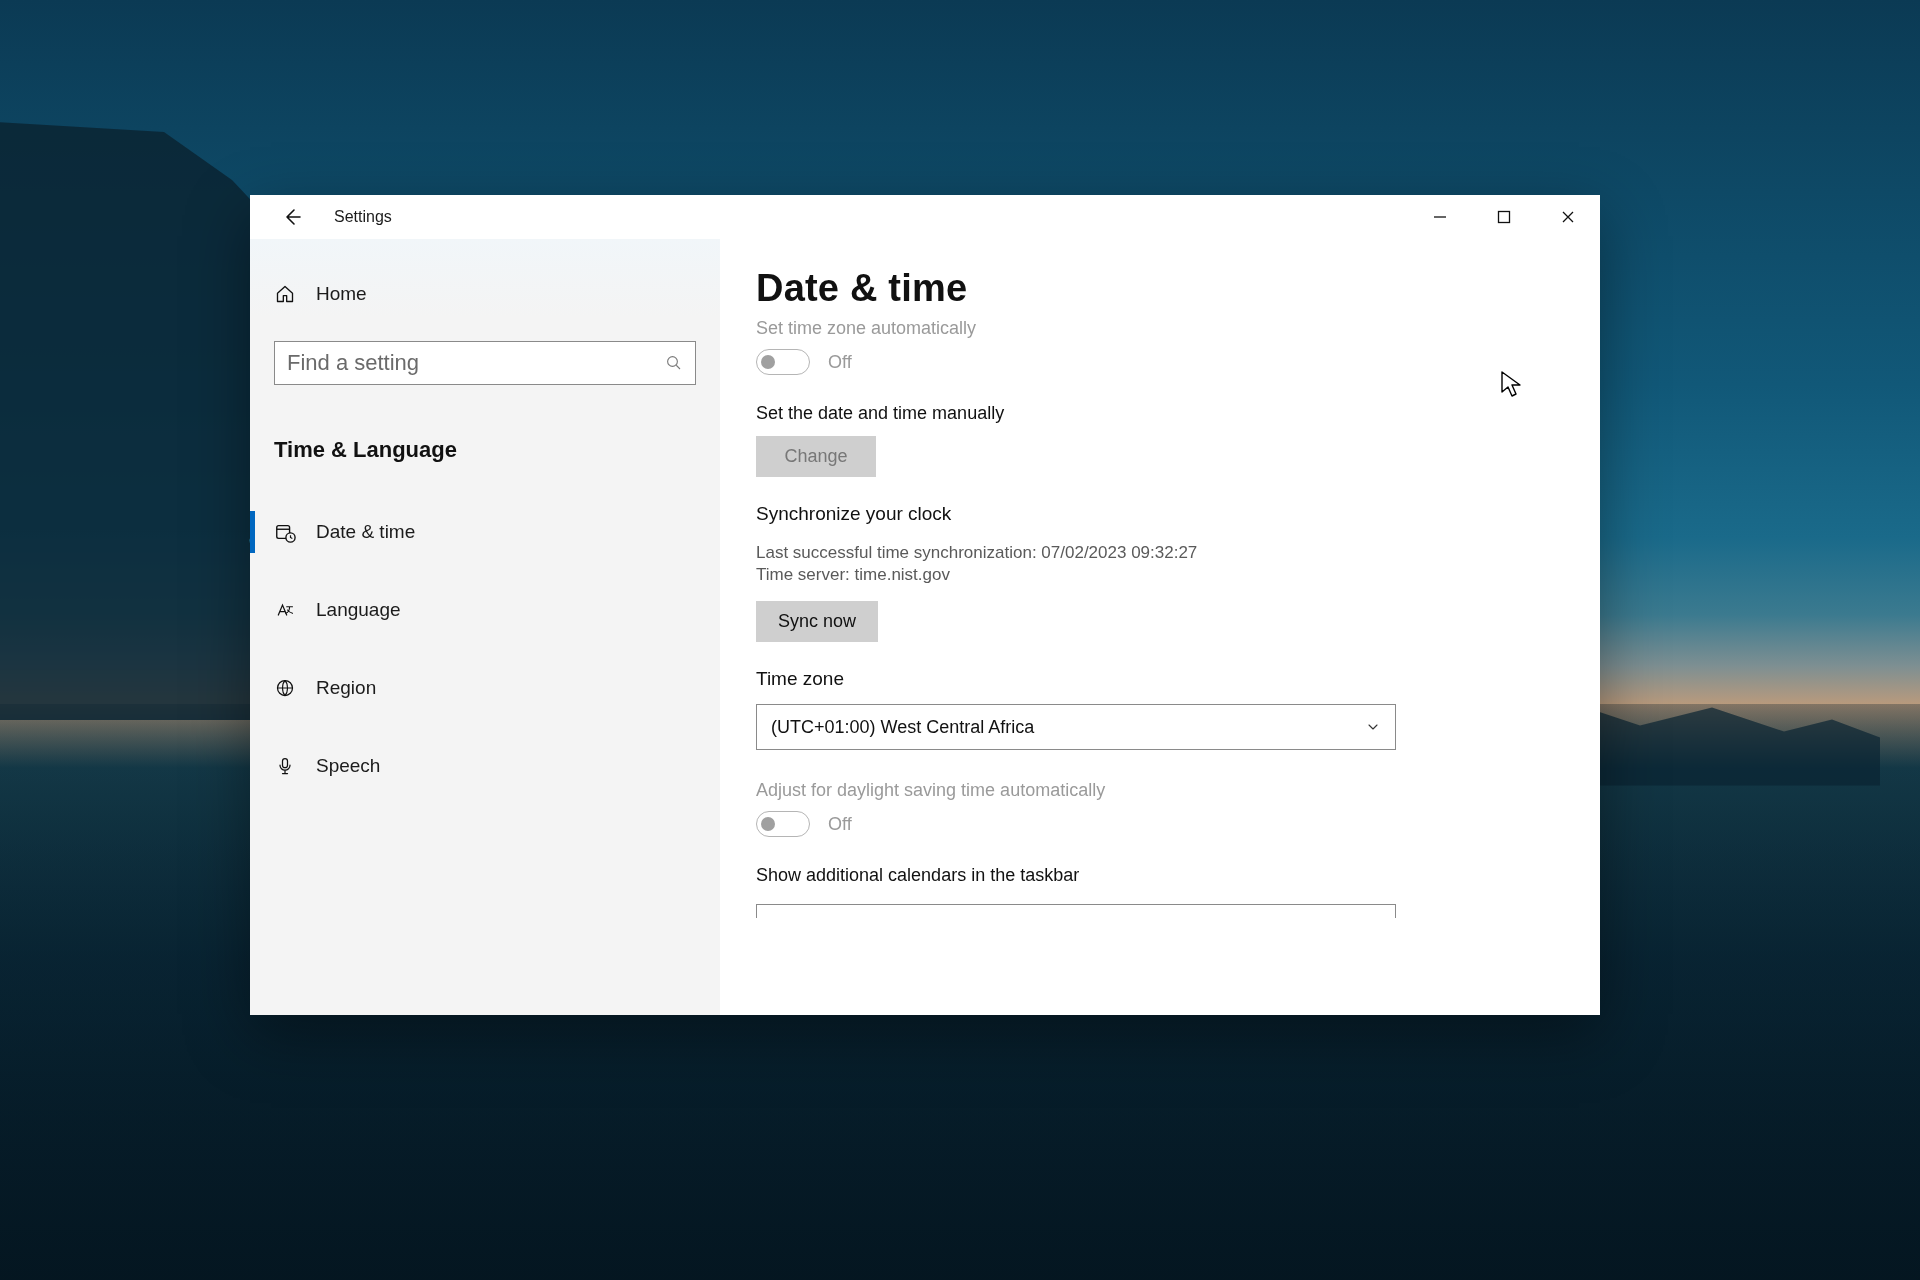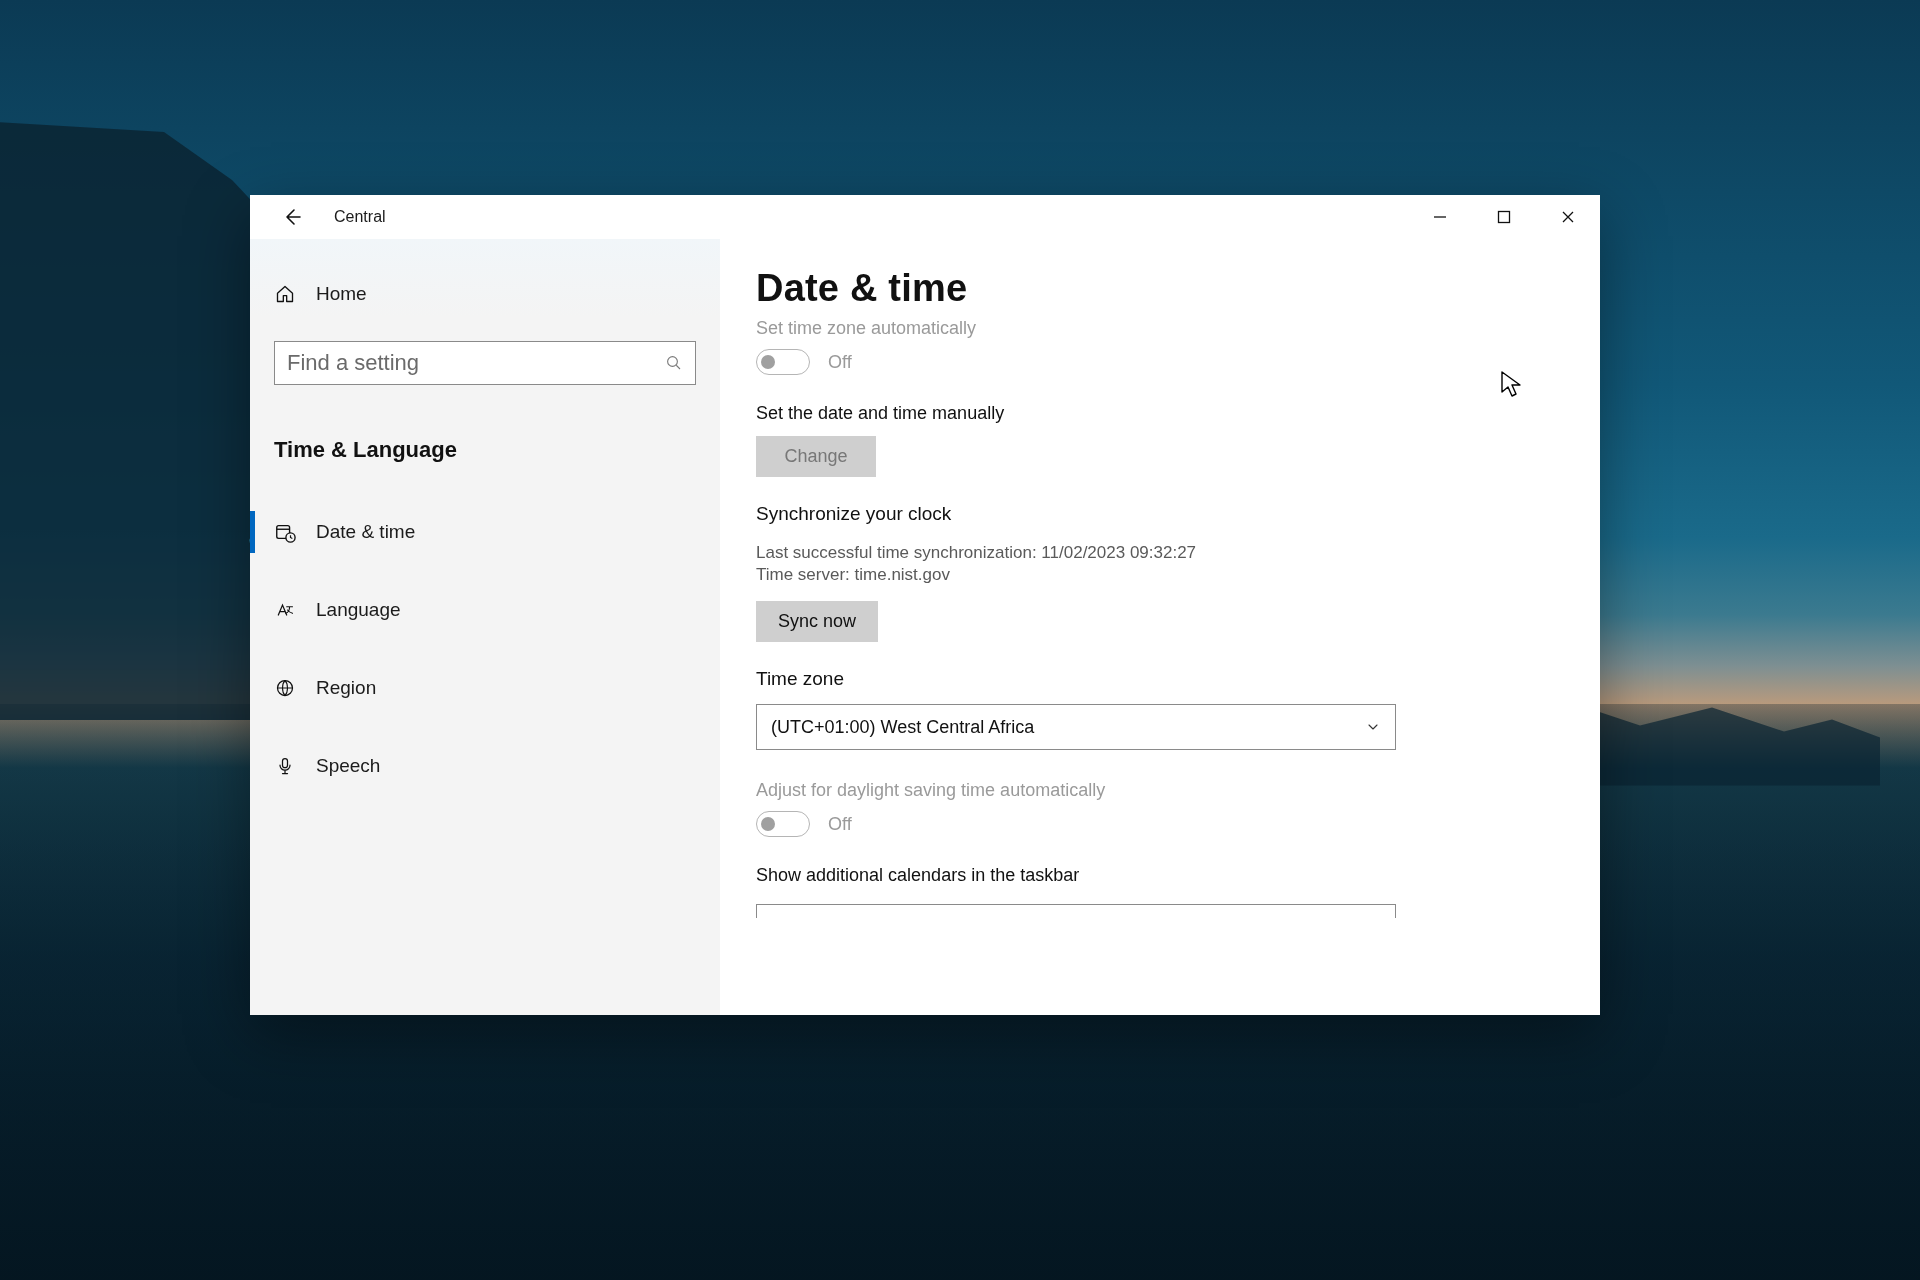--- a/index.html
+++ b/index.html
@@ -316,21 +316,21 @@
 
 <div class="window">
 
   <div class="titlebar">
     <div class="titlebar-left">
       <div class="back-btn">
         <svg width="20" height="20" viewBox="0 0 20 20">
           <path d="M12 3 L5 10 L12 17 M5 10 H18" stroke="#111" stroke-width="1.6" fill="none" stroke-linecap="round" stroke-linejoin="round"></path>
         </svg>
       </div>
-      <span class="titlebar-title">Central</span>
+      <span class="titlebar-title">Settings</span>
     </div>
     <div class="titlebar-right">
       <div class="win-btn">
         <svg width="14" height="14" viewBox="0 0 14 14">
             <path d="M1 7 H13" stroke="#111" stroke-width="1.3"></path>
           </svg>
       </div>
       <div class="win-btn">
         <svg width="14" height="14" viewBox="0 0 14 14">
             <rect x="1.5" y="1.5" width="11" height="11" stroke="#111" stroke-width="1.3" fill="none"></rect>
@@ -424,21 +424,21 @@
         </div>
         <div class="toggle-state disabled">Off</div>
       </div>
 
       <div class="section-label">Set the date and time manually</div>
       <div>
         <button class="btn disabled">Change</button>
       </div>
 
       <div class="section-label strong">Synchronize your clock</div>
-      <div class="info-line">Last successful time synchronization: 11/02/2023 09:32:27</div>
+      <div class="info-line">Last successful time synchronization: 07/02/2023 09:32:27</div>
       <div class="info-line">Time server: time.nist.gov</div>
       <div>
         <button class="btn sync">Sync now</button>
       </div>
 
       <div class="section-label strong">Time zone</div>
       <div class="dropdown">
         <span>(UTC+01:00) West Central Africa</span>
         <svg width="16" height="16" viewBox="0 0 24 24">
             <path d="M6 9 L12 15 L18 9" stroke="#333" stroke-width="1.6" fill="none" stroke-linecap="round" stroke-linejoin="round"></path>

